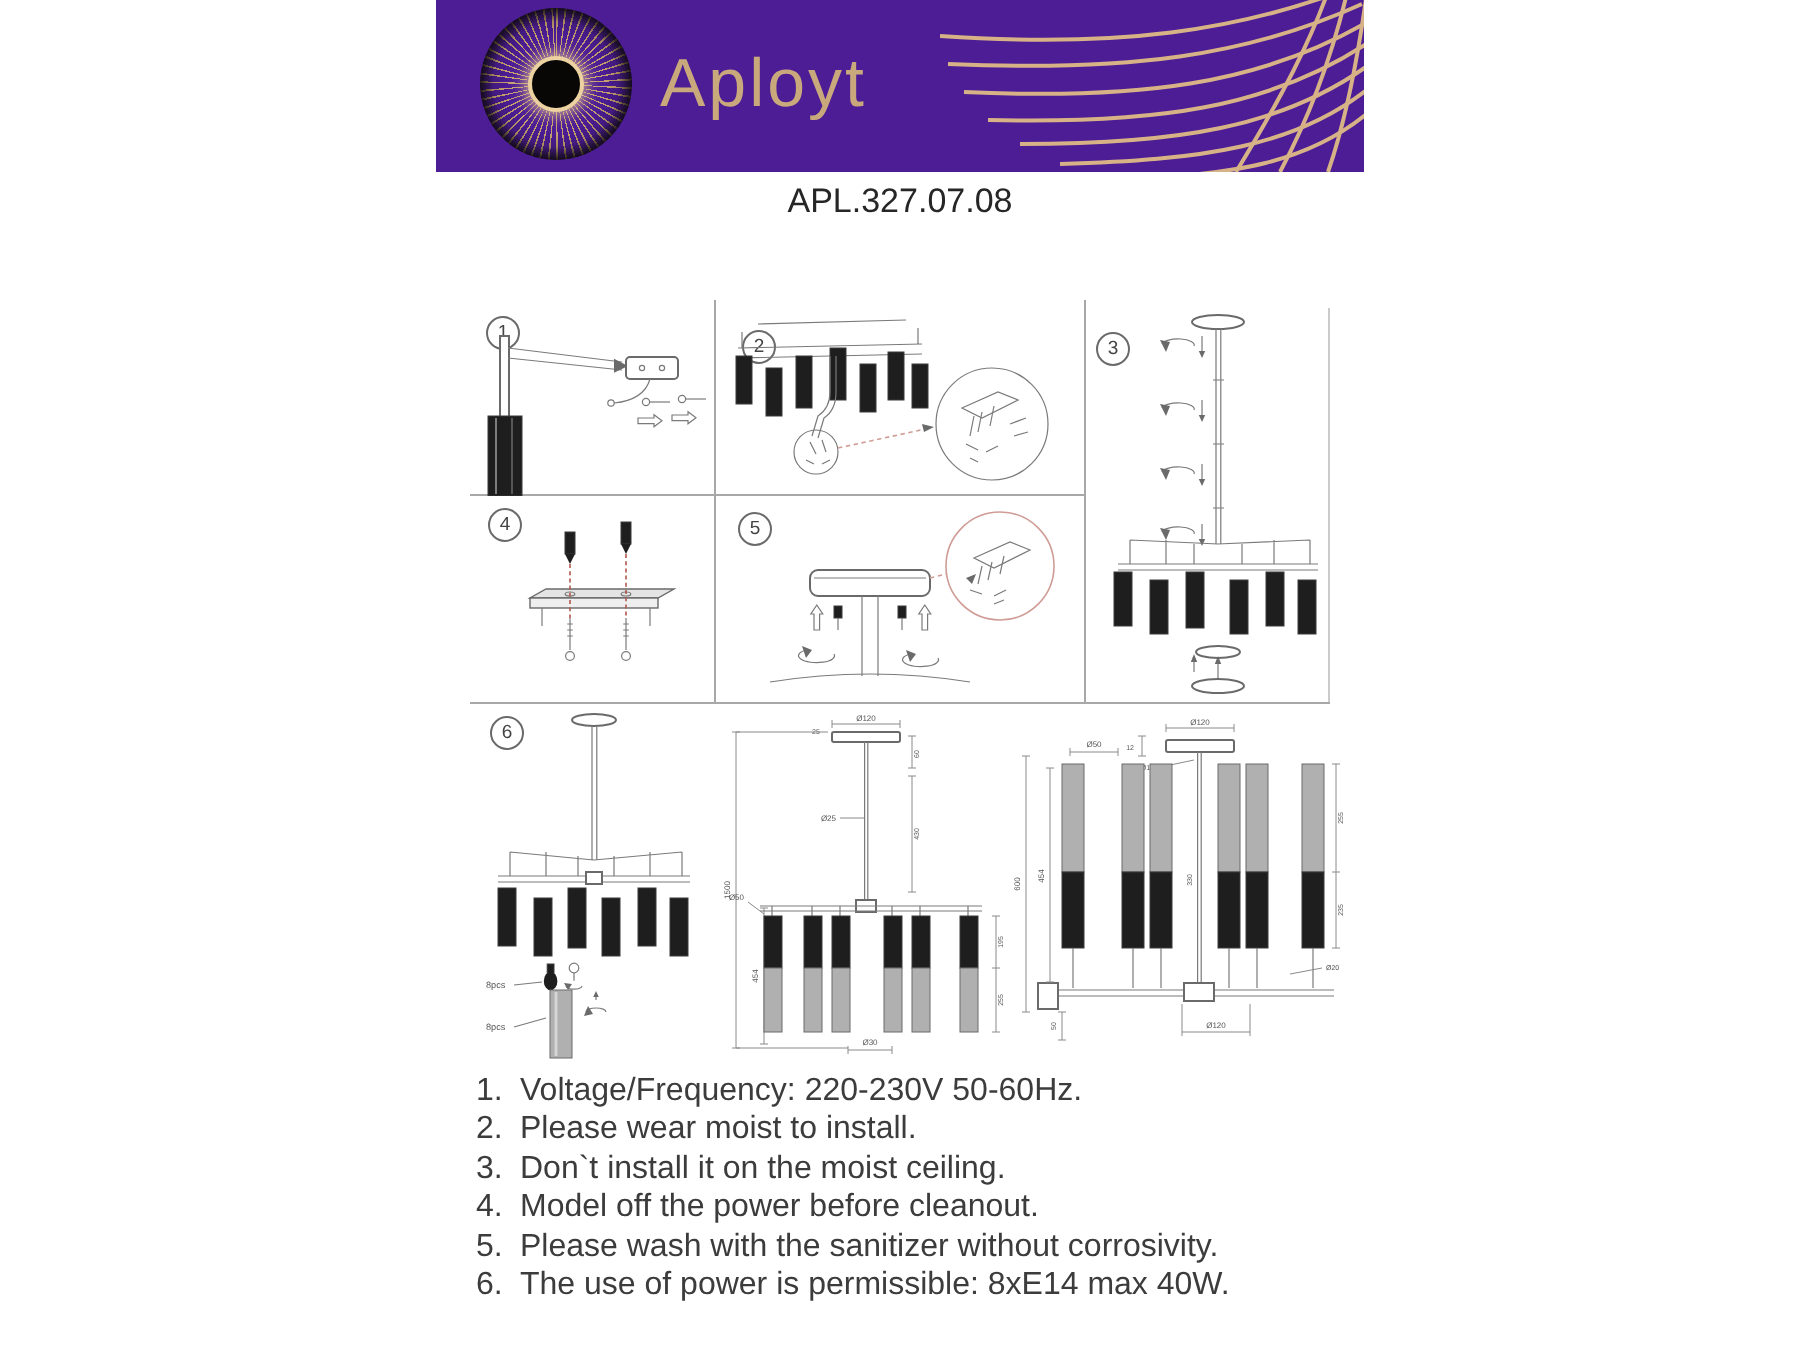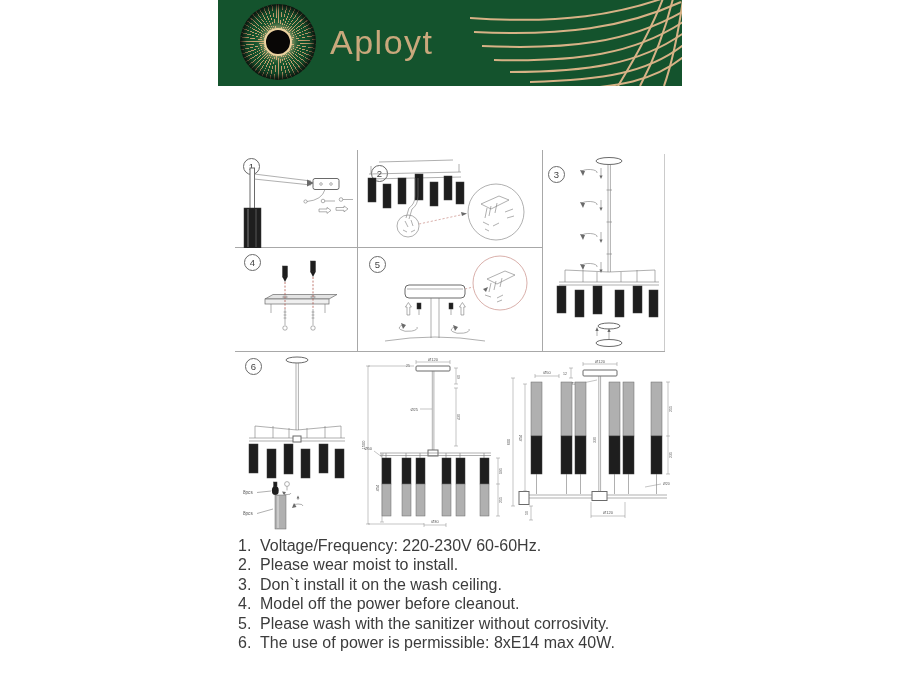--- a/index.html
+++ b/index.html
@@ -1,20 +1,20 @@
 <!DOCTYPE html>
 <html><head>
 <meta charset="utf-8">
 <style>
   html,body { margin:0; padding:0; background:#ffffff; }
   .page { position:relative; width:900px; height:675px; background:#ffffff; overflow:hidden;
           font-family:"Liberation Sans", sans-serif; }
 
   
-  .banner { position:absolute; left:218px; top:0; width:464px; height:86px; background:#14532d; overflow:hidden; }
+  .banner { position:absolute; left:218px; top:0; width:464px; height:86px; background:#4c1d95; overflow:hidden; }
   .sunburst { position:absolute; left:22px; top:4px; width:76px; height:76px; border-radius:50%;
     background:
       radial-gradient(circle, rgba(11,9,8,0) 0 46%, rgba(11,9,8,0.15) 58%, #0b0908 73%),
       repeating-conic-gradient(#c6a06f 0deg 1.5deg, rgba(0,0,0,0) 1.5deg 6.6deg);
   }
   .sunburst::before { content:""; position:absolute; inset:24px; border-radius:50%;
       background:#090706; border:2px solid #ecd2a0; box-shadow:0 0 7px 2px rgba(236,206,150,.75); }
   .logo-text { position:absolute; left:112px; top:24px; color:#c9a87c; font-size:34px; font-weight:500;
       letter-spacing:1.5px; line-height:36px; }
   .fan { position:absolute; right:0; top:0; }
@@ -66,20 +66,21 @@
         <path d="M217,42 C179,74 130,80 60,82"></path>
         <path d="M219,52 C187,82 146,88 84,90"></path>
         <path d="M196,-10 C186,20 170,50 148,86"></path>
         <path d="M205,-10 C197,26 186,56 170,86"></path>
         <path d="M214,-8 C209,30 203,60 194,86"></path>
       </g>
     </svg>
   </div>
 
   <div class="title-wrap">
+    <div class="title-line">APL.327.07.08</div>
   </div>
 
   <div class="grid">
 
     <div class="gline" style="left:122px;top:0;width:1px;height:201px;"></div>
     <div class="gline" style="left:307px;top:0;width:1px;height:201px;"></div>
     <div class="gline" style="left:429px;top:4px;width:1px;height:197px;opacity:.6;"></div>
     <div class="gline" style="left:0;top:97px;width:307px;height:1px;"></div>
     <div class="gline" style="left:0;top:201px;width:430px;height:1px;"></div>
 
@@ -381,29 +382,29 @@
       <path class="dimln" d="M86,162 H120 M86,148 v16 M120,148 v16"></path>
       <text x="103" y="160" class="dim" text-anchor="middle">Ø120</text>
       <path class="dimln" d="M26,152 V166 M24,152 h4 M24,166 h4"></path>
       <text x="23" y="159" class="dim2" transform="rotate(-90 23 159)" text-anchor="middle">50</text>
     </svg>
   </div>
 
   <div class="instr">
     <div class="instr-row">
       <span class="instr-num">1.</span>
-      <span class="instr-text">Voltage/Frequency: 220-230V 60-60Hz.</span>
+      <span class="instr-text">Voltage/Frequency: 220-230V 50-60Hz.</span>
     </div>
     <div class="instr-row">
       <span class="instr-num">2.</span>
       <span class="instr-text">Please wear moist to install.</span>
     </div>
     <div class="instr-row">
       <span class="instr-num">3.</span>
-      <span class="instr-text">Don`t install it on the wash ceiling.</span>
+      <span class="instr-text">Don`t install it on the moist ceiling.</span>
     </div>
     <div class="instr-row">
       <span class="instr-num">4.</span>
       <span class="instr-text">Model off the power before cleanout.</span>
     </div>
     <div class="instr-row">
       <span class="instr-num">5.</span>
       <span class="instr-text">Please wash with the sanitizer without corrosivity.</span>
     </div>
     <div class="instr-row">

